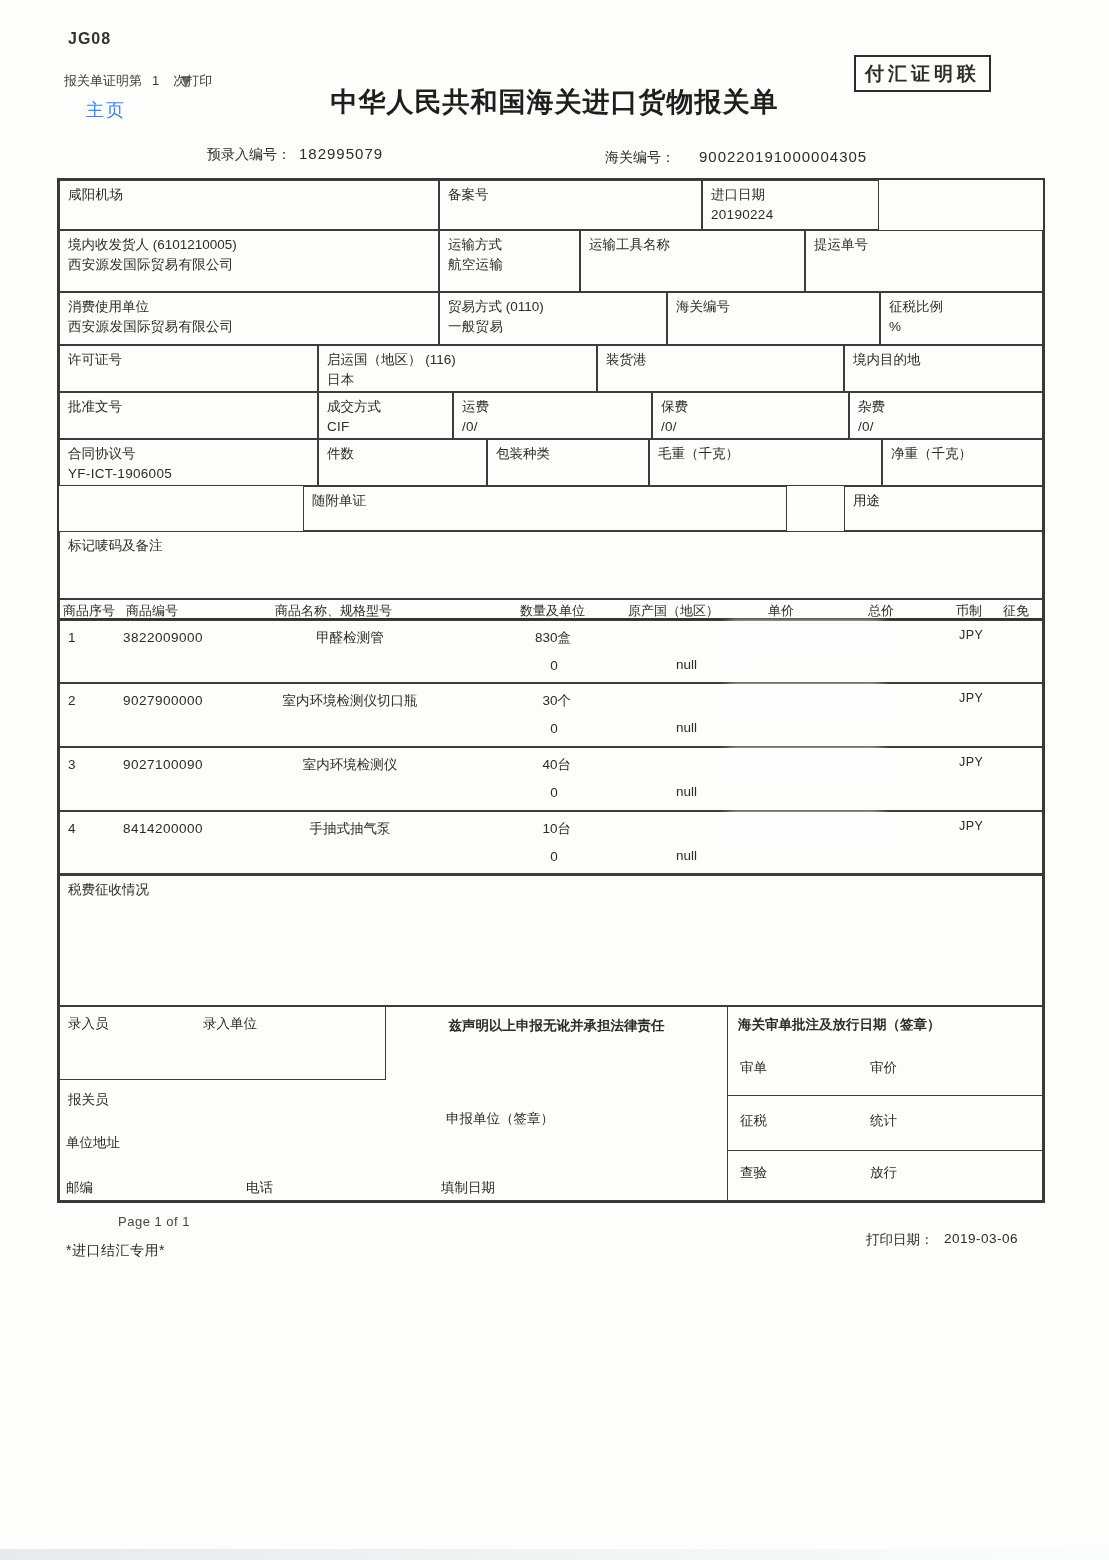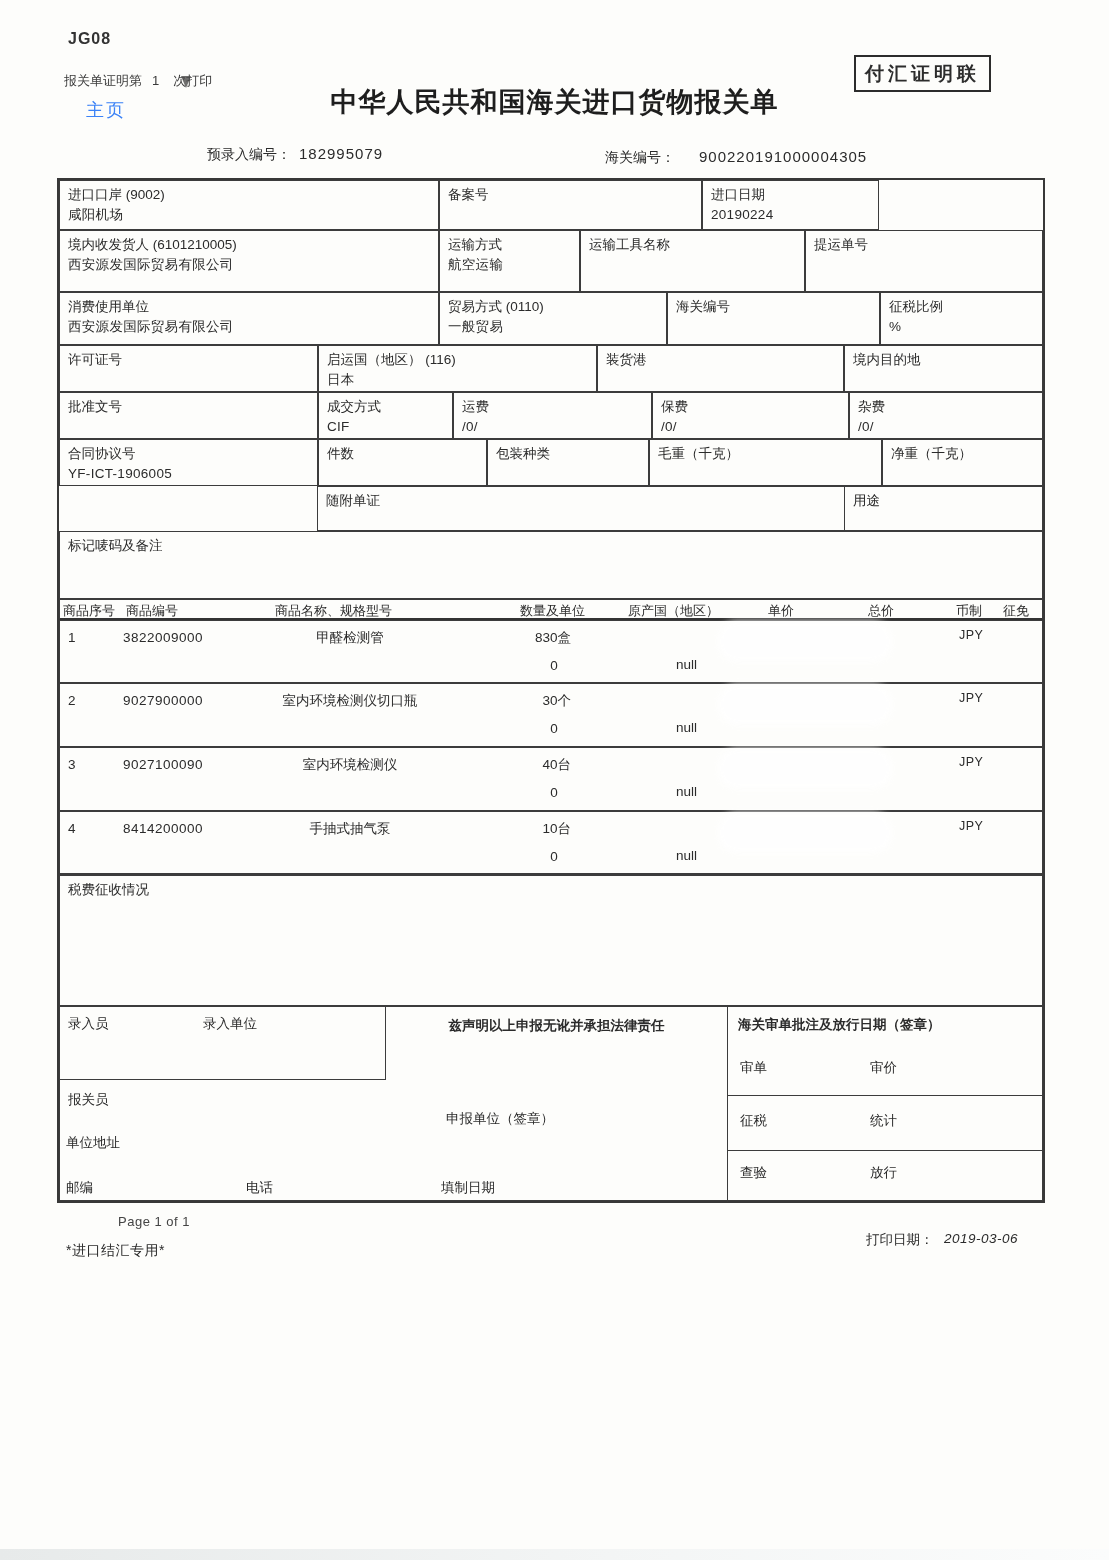--- a/index.html
+++ b/index.html
@@ -46,21 +46,21 @@
   .bottom-box{position:absolute;left:0;top:826px;width:984px;height:195px;box-sizing:border-box;
               border:1.5px solid #3c3c3c;font-size:13.5px;}
   .bottom-box .t{position:absolute;white-space:nowrap;}
   .inner-box{position:absolute;left:-1px;top:-1px;width:327px;height:74px;border:1.5px solid #3c3c3c;box-sizing:border-box;}
   .vdiv{position:absolute;left:667px;top:-1px;height:196px;border-left:1.5px solid #3c3c3c;}
   .hdiv{position:absolute;left:667px;width:317px;border-top:1.5px solid #3c3c3c;}
   
   .page-num{left:118px;top:1214px;font-size:13px;letter-spacing:.5px;color:#444;}
   .special-note{left:66px;top:1242px;font-size:14px;letter-spacing:.5px;}
   .print-date-label{left:866px;top:1231px;font-size:13.5px;}
-  .print-date-value{left:944px;top:1231px;font-size:13.5px;letter-spacing:.5px;font-style:italic;}
+  .print-date-value{left:944px;top:1231px;font-size:13.5px;letter-spacing:.5px;}
   .scan-strip{left:0;top:1549px;width:1109px;height:11px;
               background:linear-gradient(to right,#e7eaea,#f3f5f5 55%,#fbfcfc);}
 </style>
 </head>
 <body>
 
 <div class="page">
 
   <div class="abs form-code">JG08</div>
   <div class="abs print-note">
@@ -71,21 +71,20 @@
   <div class="abs doc-title">中华人民共和国海关进口货物报关单</div>
   <div class="abs stamp-box">付汇证明联</div>
   <div class="abs pre-entry-label">预录入编号：</div>
   <div class="abs pre-entry-value">182995079</div>
   <div class="abs customs-label">海关编号：</div>
   <div class="abs customs-value">900220191000004305</div>
 
   <div class="grid">
 
     <div class="cell" style="left:0;top:0;width:380px;height:50px">
-      <div class="lab">进口口岸 (9002)</div>
       <div class="val">咸阳机场</div>
     </div>
     <div class="cell" style="left:380px;top:0;width:263px;height:50px">
       <div class="lab">备案号</div>
     </div>
     <div class="cell" style="left:643px;top:0;width:177px;height:50px">
       <div class="lab">进口日期</div>
       <div class="val">20190224</div>
     </div>
 
@@ -164,21 +163,21 @@
     <div class="cell" style="left:428px;top:259px;width:162px;height:47px">
       <div class="lab">包装种类</div>
     </div>
     <div class="cell" style="left:590px;top:259px;width:233px;height:47px">
       <div class="lab">毛重（千克）</div>
     </div>
     <div class="cell" style="left:823px;top:259px;width:161px;height:47px">
       <div class="lab">净重（千克）</div>
     </div>
 
-    <div class="cell" style="left:258px;top:306px;width:528px;height:45px">
+    <div class="cell" style="left:244px;top:306px;width:484px;height:45px">
       <div class="lab">随附单证</div>
     </div>
     <div class="cell" style="left:785px;top:306px;width:199px;height:45px">
       <div class="lab">用途</div>
     </div>
 
     <div class="cell" style="left:0;top:351px;width:984px;height:68px">
       <div class="lab">标记唛码及备注</div>
     </div>
 

